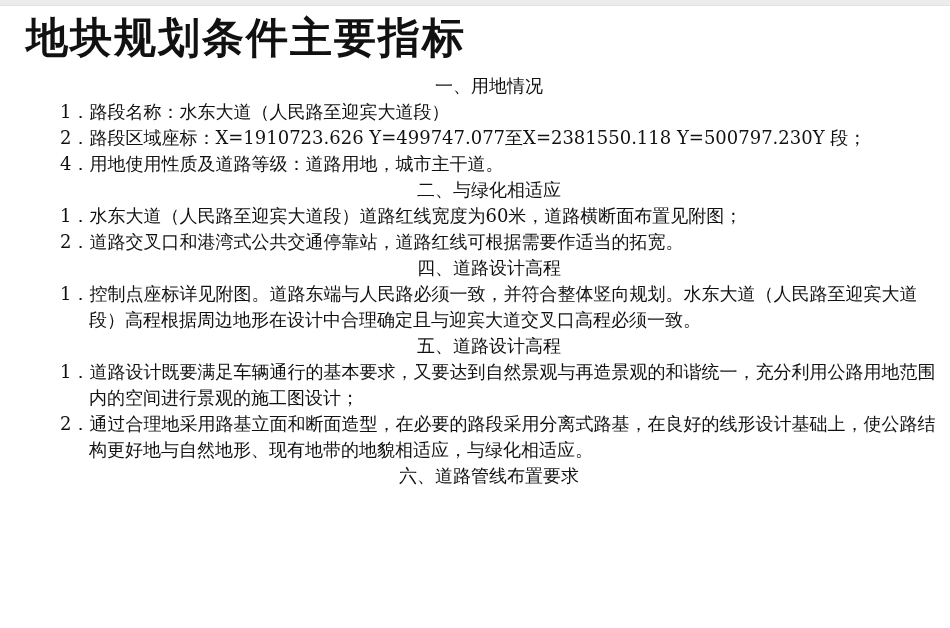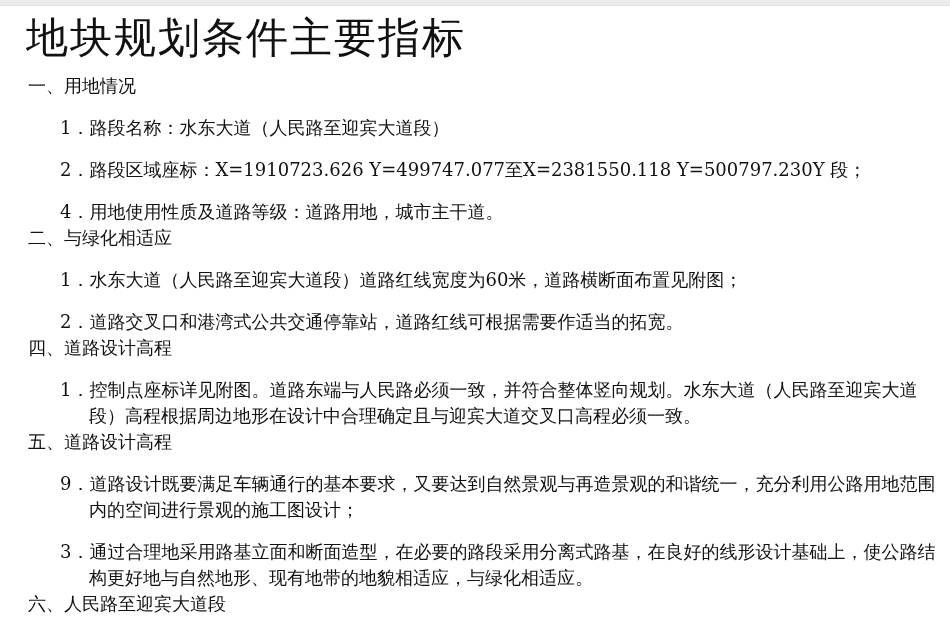--- a/index.html
+++ b/index.html
@@ -14,40 +14,40 @@
     font-family: "DejaVu Serif", "Liberation Serif", serif;
     color: #111111;
   }
   .topbar {
     height: 5px;
     background: #ececec;
     border-bottom: 1px solid #e2e2e2;
   }
   .page-title {
     font-size: 42px;
-    font-weight: normal;
+    font-weight: bold;
     letter-spacing: 2px;
     margin: 6px 0 8px 26px;
     line-height: 1.25;
     white-space: nowrap;
   }
   .doc {
     font-size: 18px;
     line-height: 26px;
   }
   .section-heading {
     margin-left: 28px;
     white-space: nowrap;
+    text-align: center;
   }
   .item {
     margin-left: 60px;
     margin-right: 12px;
     padding-left: 29px;
     text-indent: -29px;
-    margin-top: 16px;
   }
 </style>
 </head>
 <body>
 
 <div class="topbar"></div>
 
 <h1 class="page-title">地块规划条件主要指标</h1>
 
 <div class="doc">
@@ -66,21 +66,21 @@
   </div>
 
 
   <div class="section">
     <div class="section-heading">四、道路设计高程</div>
     <div class="item">1．控制点座标详见附图。道路东端与人民路必须一致，并符合整体竖向规划。水东大道（人民路至迎宾大道段）高程根据周边地形在设计中合理确定且与迎宾大道交叉口高程必须一致。</div>
   </div>
 
   <div class="section">
     <div class="section-heading">五、道路设计高程</div>
-    <div class="item">9．道路设计既要满足车辆通行的基本要求，又要达到自然景观与再造景观的和谐统一，充分利用公路用地范围内的空间进行景观的施工图设计；</div>
-    <div class="item">3．通过合理地采用路基立面和断面造型，在必要的路段采用分离式路基，在良好的线形设计基础上，使公路结构更好地与自然地形、现有地带的地貌相适应，与绿化相适应。</div>
+    <div class="item">1．道路设计既要满足车辆通行的基本要求，又要达到自然景观与再造景观的和谐统一，充分利用公路用地范围内的空间进行景观的施工图设计；</div>
+    <div class="item">2．通过合理地采用路基立面和断面造型，在必要的路段采用分离式路基，在良好的线形设计基础上，使公路结构更好地与自然地形、现有地带的地貌相适应，与绿化相适应。</div>
   </div>
 
   <div class="section">
-    <div class="section-heading">六、人民路至迎宾大道段</div>
+    <div class="section-heading">六、道路管线布置要求</div>
   </div>
 
 </div>
 
 </body></html>

